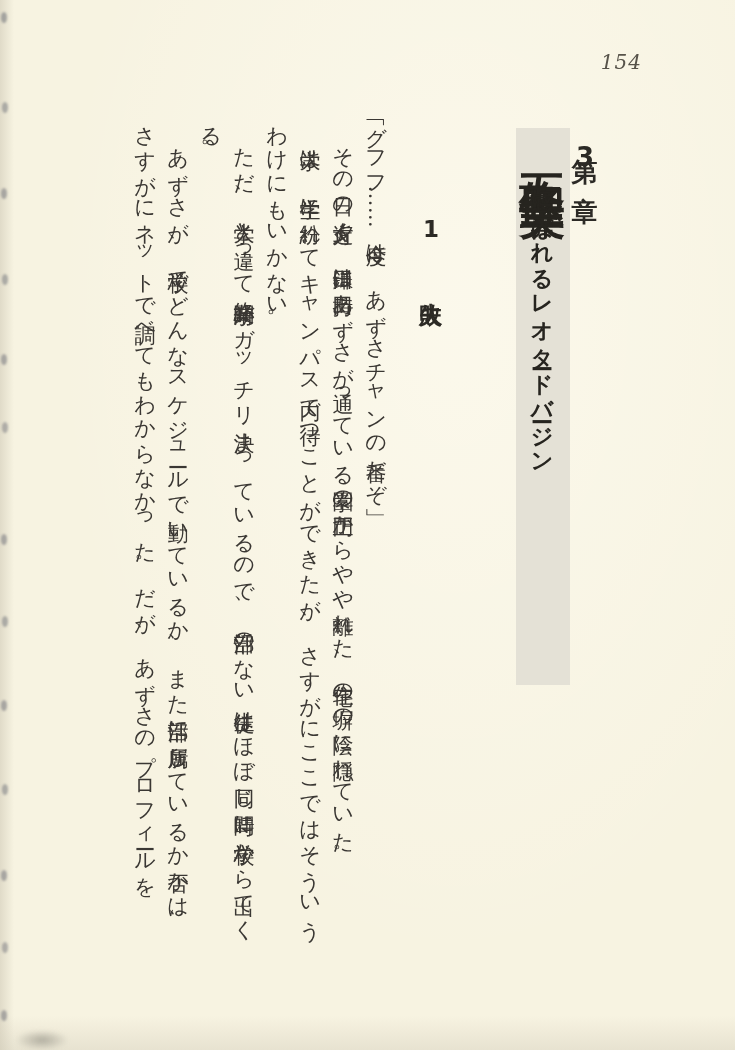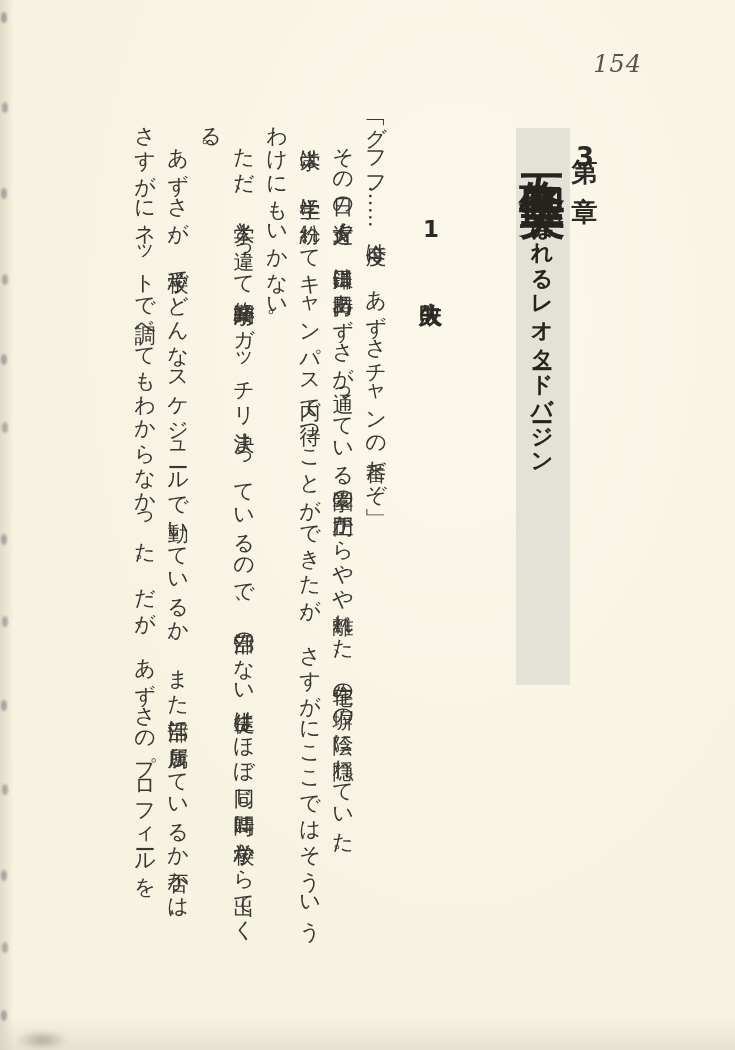--- a/index.html
+++ b/index.html
@@ -12,21 +12,21 @@
     position: absolute; inset: 0;
     background:
       radial-gradient(ellipse at 62% 30%, rgba(255,253,244,.55), rgba(255,253,244,0) 62%),
       linear-gradient(to right, rgba(205,199,180,.55) 0px, rgba(205,199,180,0) 14px),
       linear-gradient(to top, rgba(212,206,188,.45) 0px, rgba(212,206,188,0) 34px),
       #f7f3e1;
   }
   
   .page-number {
     position: absolute; top: 50px; right: 93px;
-    font-size: 24px; font-style: italic; color: #57534a; letter-spacing: 1px;
+    font-size: 20px; font-style: italic; color: #57534a; letter-spacing: 1px;
   }
   
   .chapter-label {
     position: absolute; top: 138px; right: 132px;
     writing-mode: vertical-rl; text-orientation: upright;
     font-family: "DejaVu Sans", "Liberation Sans", sans-serif;
     font-weight: bold; font-size: 26px; letter-spacing: 4px; color: #2c2a25;
   }
   .title-band {
     position: absolute; top: 128px; right: 165px;

